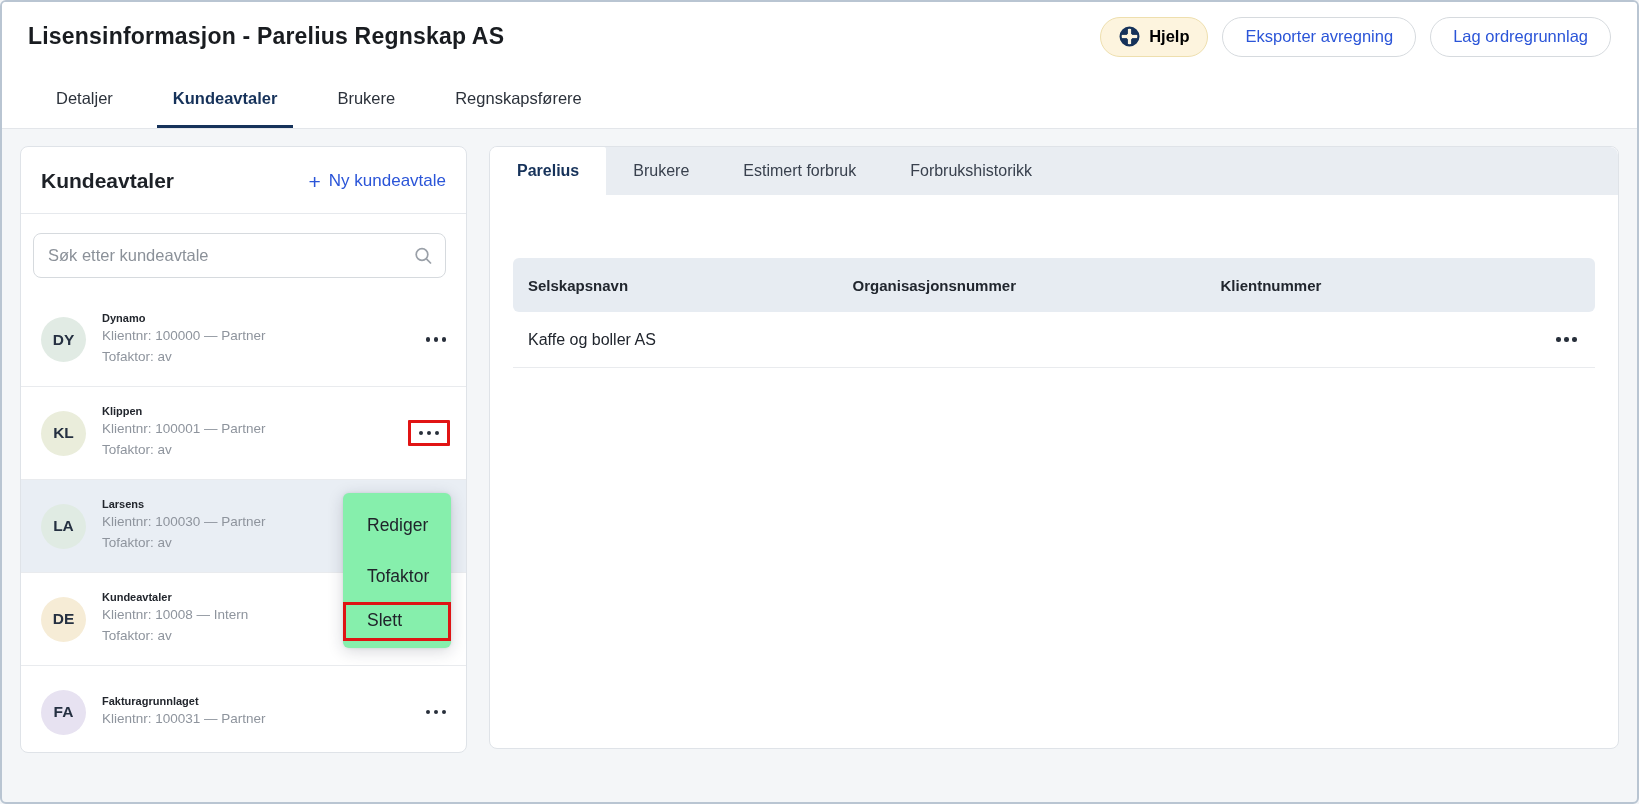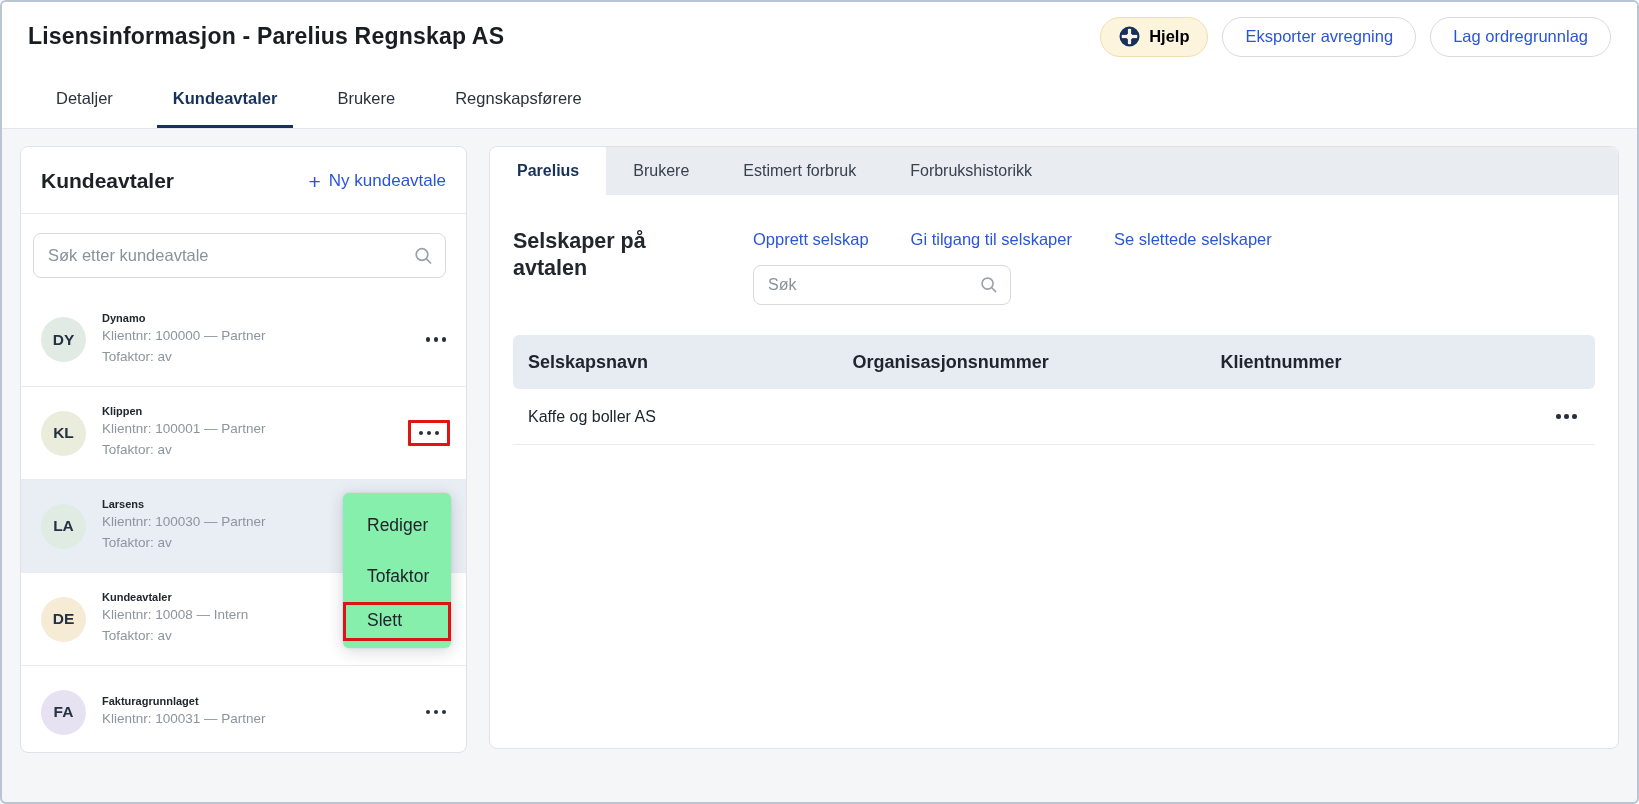--- a/index.html
+++ b/index.html
@@ -93,21 +93,21 @@
   .rc-topsection { display: flex; }
   .rc-heading { width: 240px; flex: none; font-size: 21.5px; color: #22262d; line-height: 1.27; padding-right: 30px; }
   .rc-actions { flex: 1; }
   .rc-links { display: flex; gap: 42px; margin-top: 2px; }
   .rc-links .text-link { font-size: 16.5px; }
   .rc-actions .search-wrap { margin-top: 16px; }
   
   .companies-table { margin-top: 30px; }
   .t-row { display: grid; grid-template-columns: 30% 34% 27% 9%; align-items: center; }
   .t-head { background: #e7ecf2; border-radius: 6px; height: 54px; }
-  .t-head .t-cell { font-size: 18px; font-weight: 700; color: #21262e; }
+  .t-head .t-cell { font-size: 15px; font-weight: 700; color: #21262e; }
   .t-cell { padding-left: 15px; font-size: 16px; color: #21262e; }
   .t-body-row { height: 56px; border-bottom: 1px solid #e9ebee; }
   .t-cell.actions { display: flex; justify-content: flex-end; padding-right: 14px; }
   svg { display: block; }
 </style>
 </head>
 <body>
 
 <header class="app-header">
   <h1 class="app-title">Lisensinformasjon - Parelius Regnskap AS</h1>
@@ -234,39 +234,20 @@
 
   <section class="card right-card">
     <div class="rc-tabstrip">
       <div class="rc-tab active">Parelius</div>
       <div class="rc-tab">Brukere</div>
       <div class="rc-tab">Estimert forbruk</div>
       <div class="rc-tab">Forbrukshistorikk</div>
     </div>
 
     <div class="rc-body">
-      <div class="rc-topsection">
-        <h2 class="rc-heading">Selskaper på avtalen</h2>
-        <div class="rc-actions">
-          <div class="rc-links">
-            <a class="text-link">Opprett selskap</a>
-            <a class="text-link">Gi tilgang til selskaper</a>
-            <a class="text-link">Se slettede selskaper</a>
-          </div>
-          <div class="search-wrap small">
-            <input class="search-input" type="text" placeholder="Søk" style="">
-            <span class="search-icon">
-              <svg width="18" height="18" viewBox="0 0 19 19" fill="none" stroke="#9aa0a8" stroke-width="1.7">
-                <circle cx="8" cy="8" r="5.8"></circle>
-                  <line x1="12.4" y1="12.4" x2="17" y2="17"></line>
-              </svg>
-            </span>
-          </div>
-        </div>
-      </div>
 
       <div class="companies-table">
         <div class="t-row t-head">
           <div class="t-cell">Selskapsnavn</div>
           <div class="t-cell">Organisasjonsnummer</div>
           <div class="t-cell">Klientnummer</div>
           <div class="t-cell"></div>
         </div>
         <div class="t-row t-body-row">
           <div class="t-cell">Kaffe og boller AS</div>

